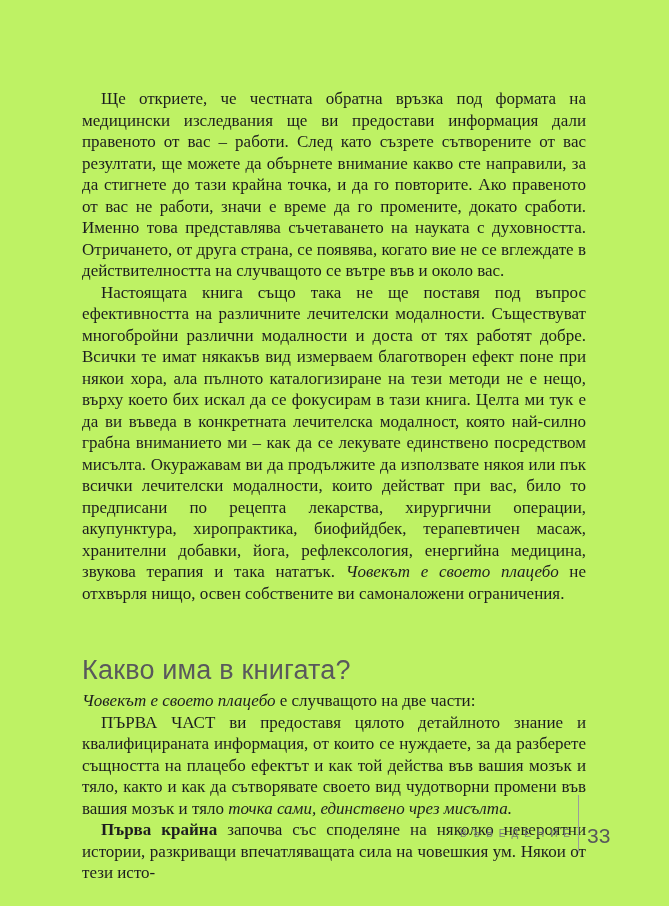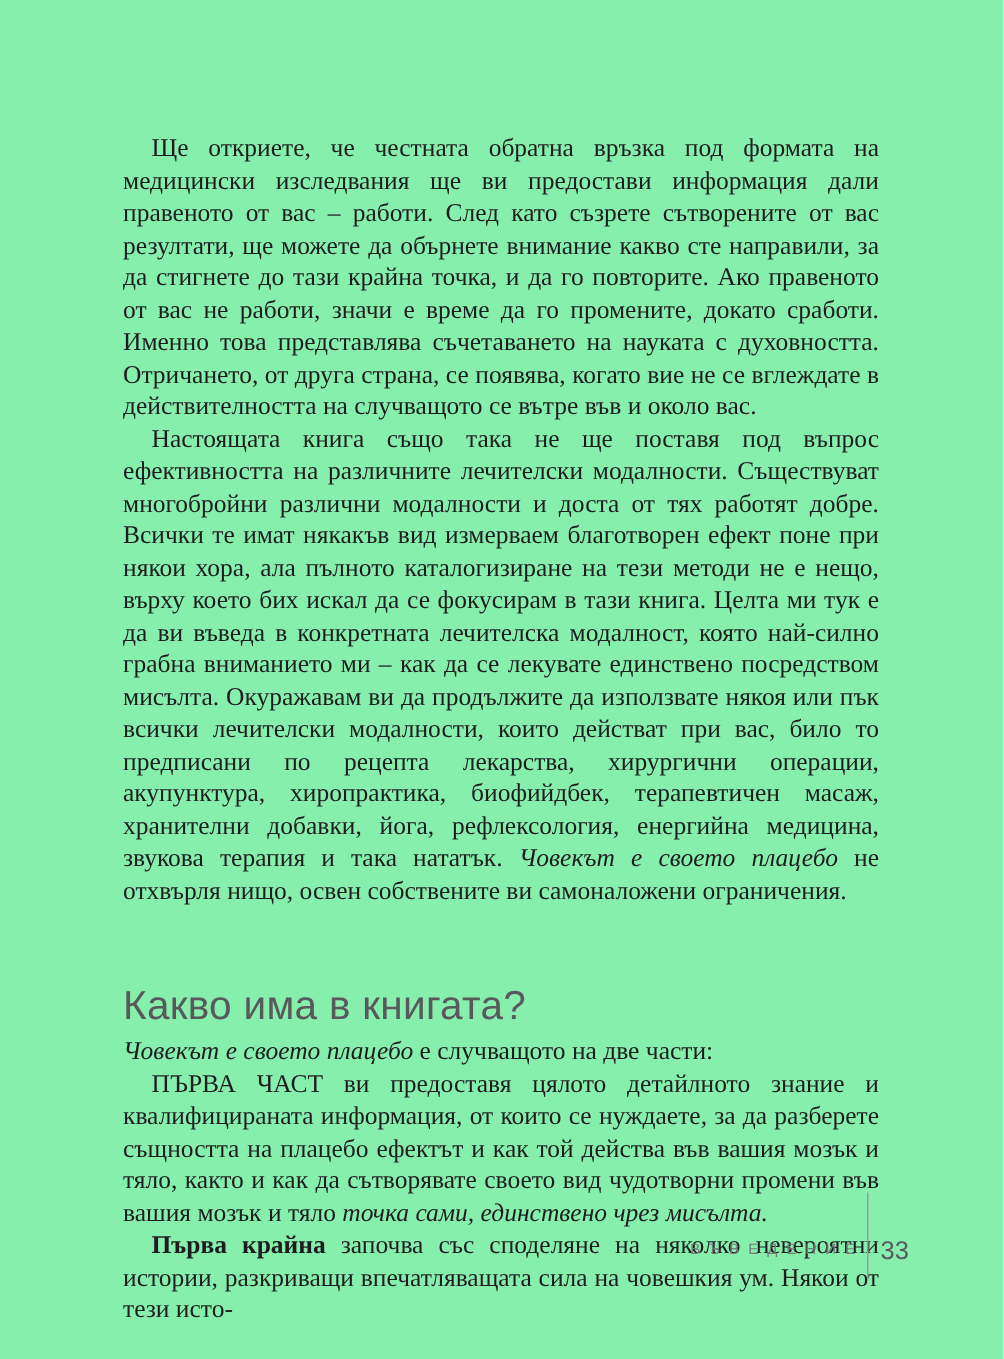--- a/index.html
+++ b/index.html
@@ -4,21 +4,21 @@
 <style>
   html, body {
     margin: 0;
     padding: 0;
     background: #ffffff;
   }
   .page {
     position: relative;
     width: 669px;
     height: 906px;
-    background: #86efac;
+    background: #bef264;
     overflow: hidden;
     font-family: "Liberation Serif", "DejaVu Serif", serif;
     color: #1d1d1f;
   }
   .text-block {
     position: absolute;
     left: 82px;
     top: 88px;
     width: 504px;
   }
@@ -61,21 +61,21 @@
     letter-spacing: 6px;
     color: #77787b;
     white-space: nowrap;
     padding-left: 18px;
   }
   .page-number {
     position: absolute;
     left: 587px;
     top: 824px;
     font-family: "Liberation Sans", "DejaVu Sans", sans-serif;
-    font-size: 17px;
+    font-size: 21px;
     color: #58595b;
   }
 </style>
 </head>
 <body>
 
 <div class="page">
 
   <main class="text-block">
 

